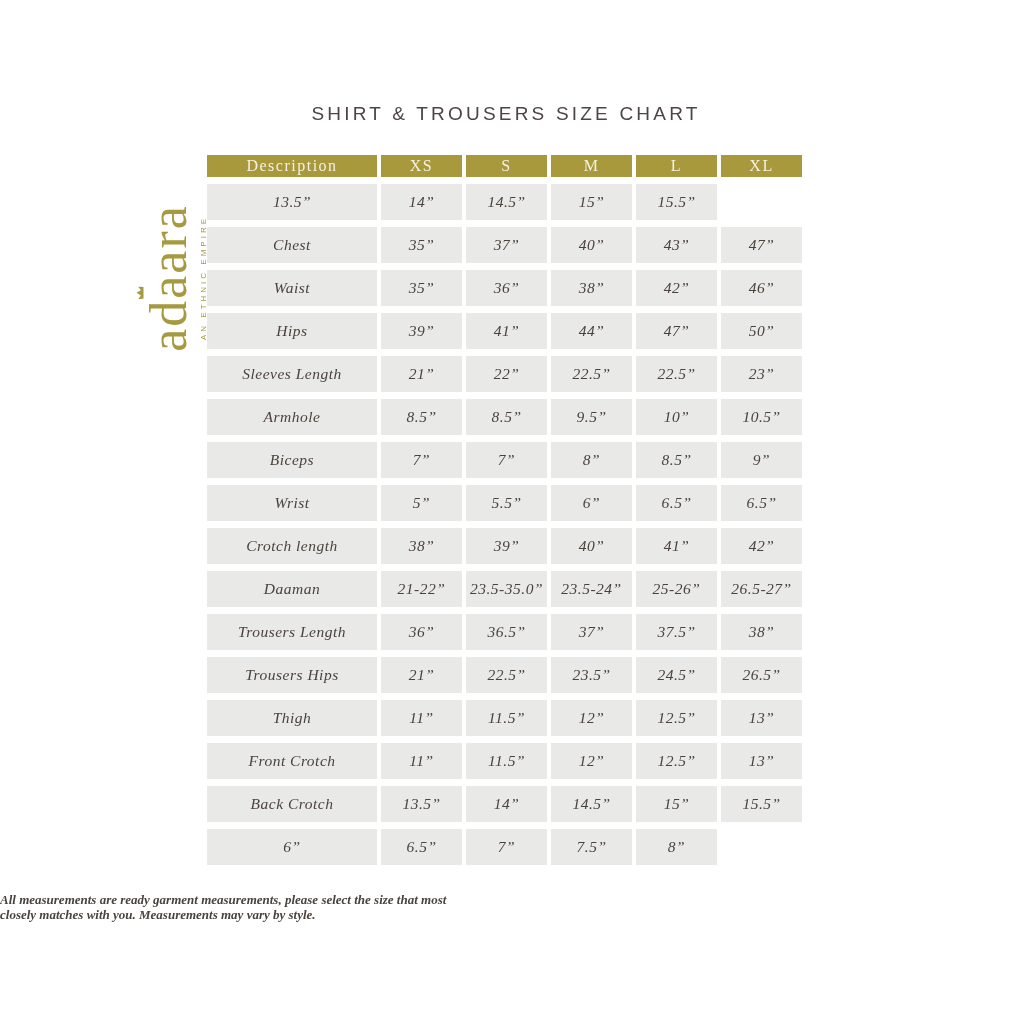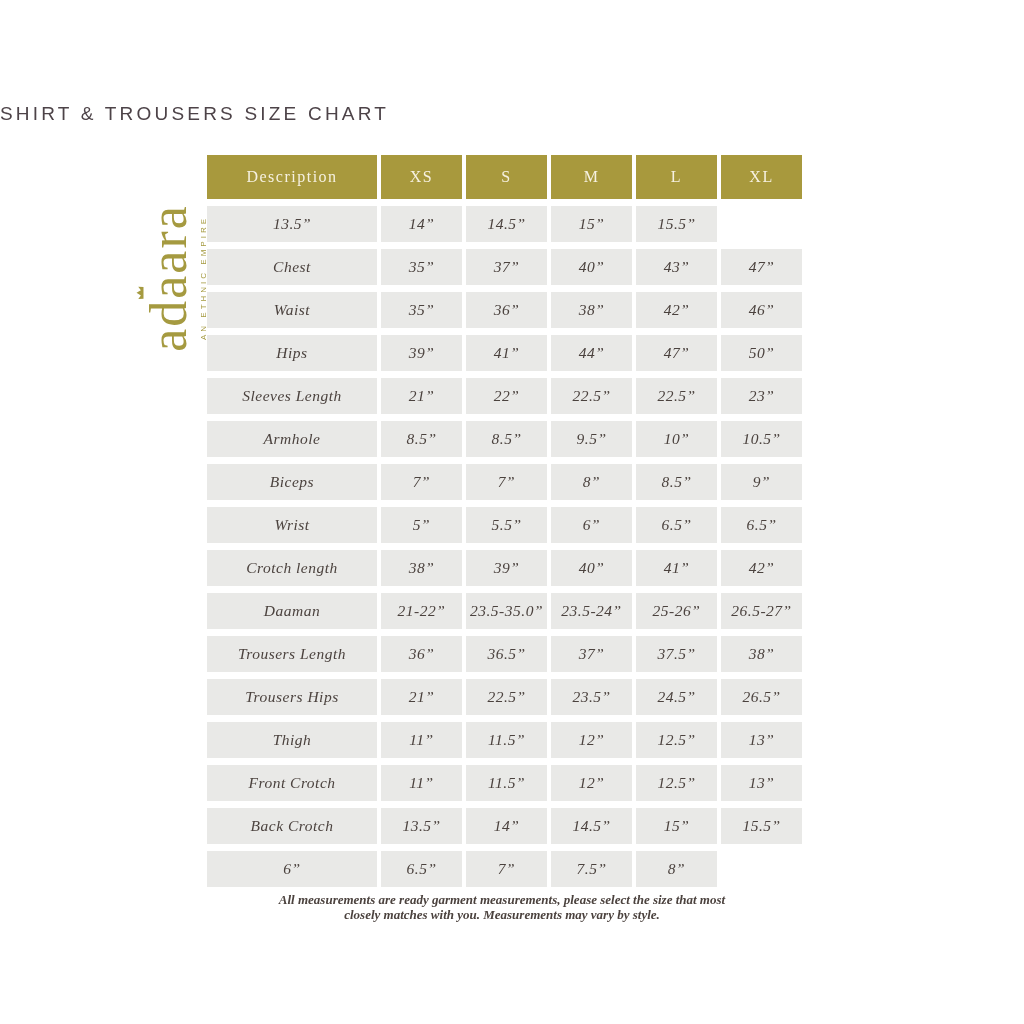--- a/index.html
+++ b/index.html
@@ -18,21 +18,21 @@
     height: 1024px;
     background: #ffffff;
     overflow: hidden;
     font-family: "Liberation Serif", serif;
   }
   .title {
     position: absolute;
     top: 103px;
     left: 0;
     right: 12px;
-    text-align: left;
+    text-align: center;
     font-family: "Liberation Sans", sans-serif;
     font-size: 19px;
     font-weight: 400;
     letter-spacing: 3.2px;
     color: var(--title-color);
   }
   
   .logo-wrap {
     position: absolute;
     left: 175px;
@@ -78,21 +78,21 @@
     column-gap: 4px;
     margin-bottom: 7px;
   }
   .cell {
     display: flex;
     align-items: center;
     justify-content: center;
     text-align: center;
   }
   .head-cell {
-    height: 44px;
+    height: 22px;
     background: var(--gold);
     color: var(--header-text);
     font-family: "Liberation Serif", serif;
     font-size: 16px;
     letter-spacing: 1.5px;
   }
   .data-cell {
     height: 36px;
     background: var(--cell-bg);
     color: var(--text-dark);
@@ -100,21 +100,21 @@
     font-style: italic;
     font-size: 15.5px;
     letter-spacing: 0.5px;
   }
   
   .footer {
     position: absolute;
     top: 893px;
     left: 0;
     right: 20px;
-    text-align: center;
+    text-align: left;
     font-family: "Liberation Serif", serif;
     font-style: italic;
     font-weight: 700;
     font-size: 13px;
     line-height: 14.5px;
     color: var(--text-dark);
   }
 </style>
 </head>
 <body>

